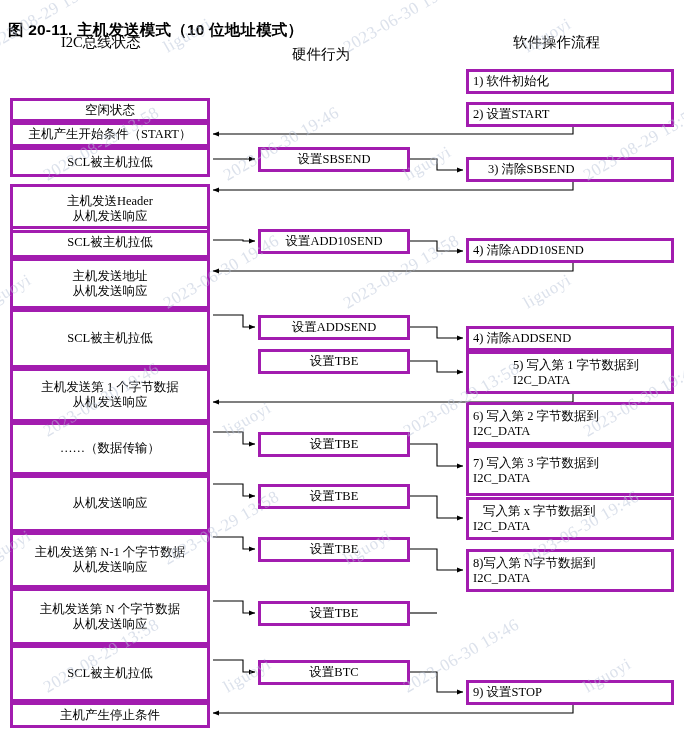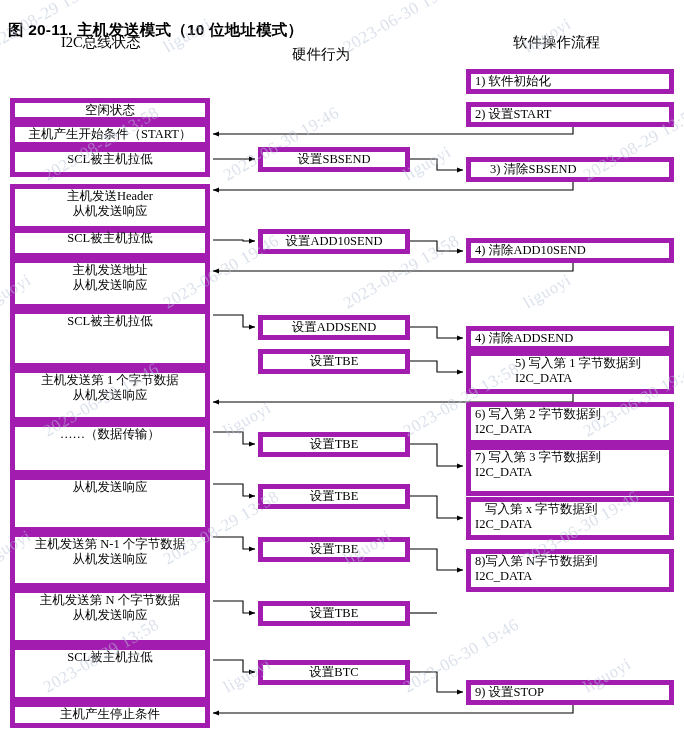--- a/index.html
+++ b/index.html
@@ -59,25 +59,26 @@
     z-index: 3;
   }
   #hdr-bus   { left: 61px;  top: 33px; }
   #hdr-hw    { left: 292px; top: 33px; margin-top: 12px; }
   #hdr-sw    { left: 513px; top: 33px; }
 
   
   .box {
     position: absolute;
     box-sizing: border-box;
-    border: 5px solid #a21caf;
+    border: 3px solid #a21caf;
     background: transparent;
     z-index: 4;
     display: flex;
     flex-direction: column;
+    justify-content: center;
     overflow: hidden;
   }
   .box .line {
     display: block;
     white-space: nowrap;
     font-size: 12.5px;
     line-height: 15px;
   }
 
   

